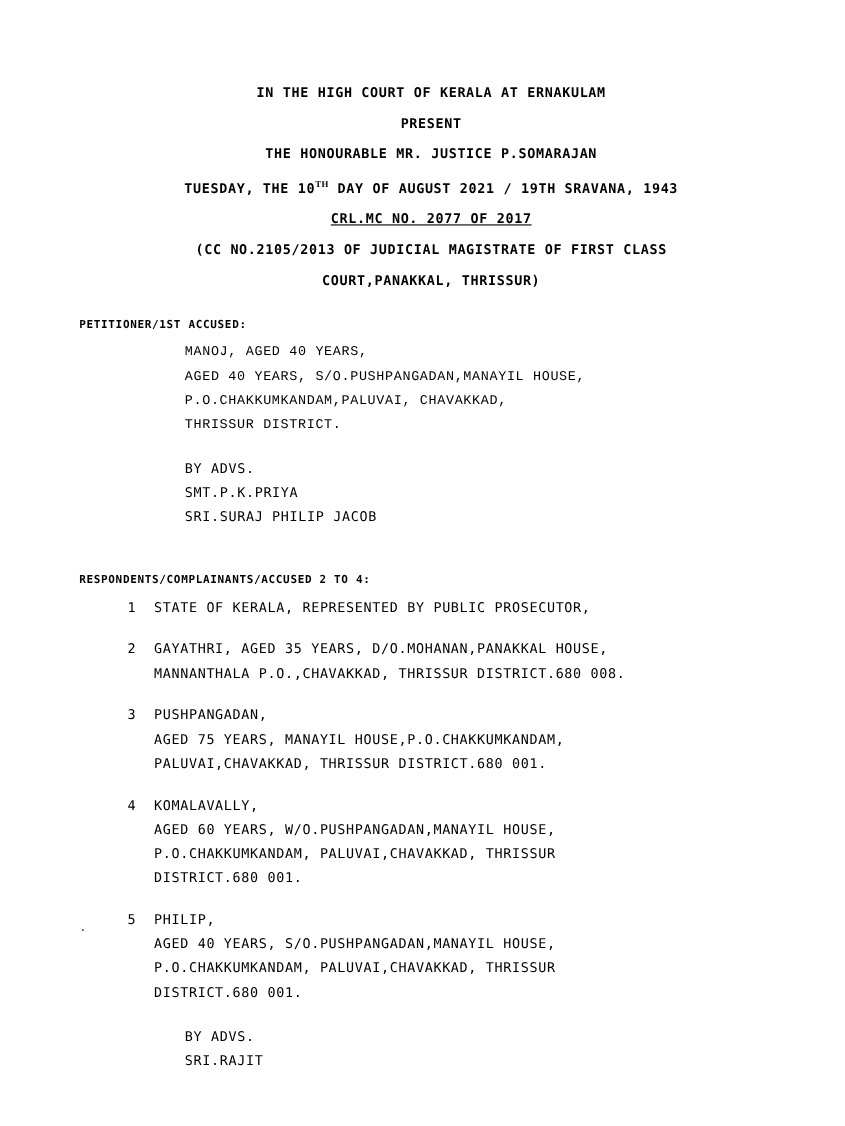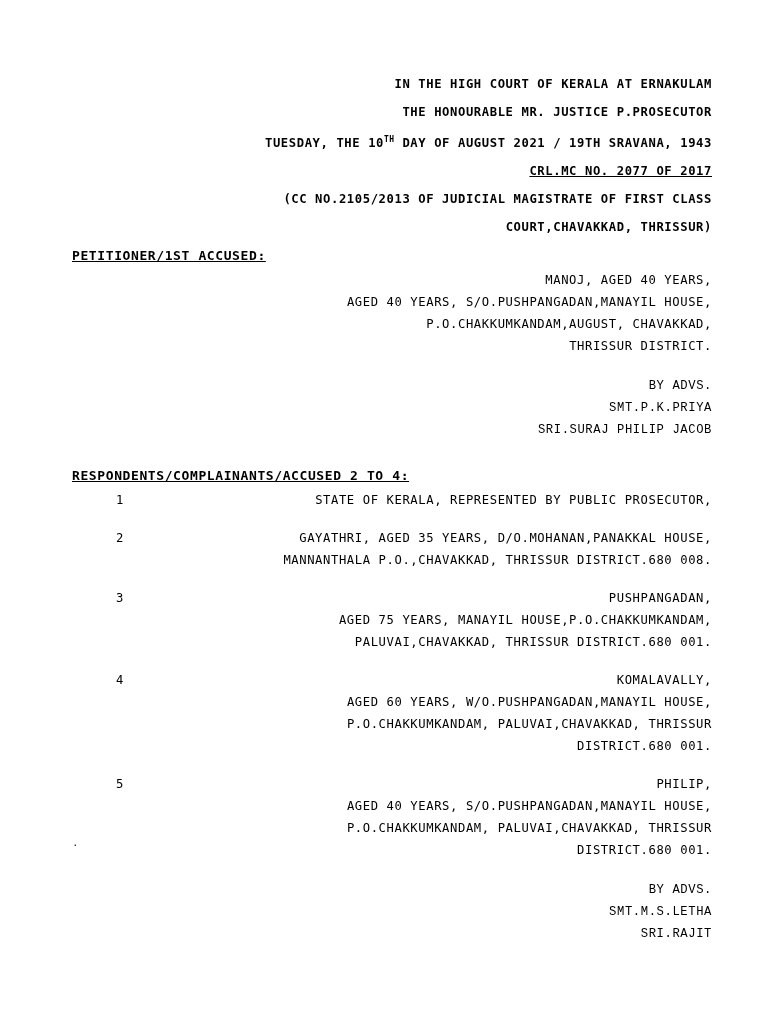--- a/index.html
+++ b/index.html
@@ -26,39 +26,38 @@
     text-align: center;
   }
   .bold {
     font-weight: bold;
   }
   .line {
     font-size: 12.2px;
     letter-spacing: 0.6px;
     line-height: 26px;
     white-space: pre;
-    text-align: right;
   }
   .line.center {
     white-space: normal;
   }
   .underline {
     text-decoration: underline;
   }
   sup {
     font-size: 8px;
     vertical-align: super;
     letter-spacing: 0.4px;
+    font-family: Liberation Serif, serif;
   }
   .section-head {
-    font-size: 13px;
+    font-size: 10px;
     letter-spacing: 0.6px;
     font-weight: bold;
-    text-decoration: underline;
-    margin-top: 4px;
+    margin-top: 16px;
     line-height: 22px;
   }
   .block {
     margin-top: 2px;
   }
   .indent-1 {
     padding-left: 96px;
   }
   .num-row {
     display: flex;
@@ -78,56 +77,56 @@
   }
   .txt-col .line {
     line-height: 22px;
   }
   .party-block {
     margin-bottom: 16px;
   }
   .advs-block {
     padding-left: 96px;
     margin-top: 18px;
-    font-family: Liberation Mono, monospace;
   }
   .advs-block .line {
     line-height: 22px;
   }
   .spacer-md { height: 20px; }
   .stray-mark {
     position: absolute;
     left: 72px;
     top: 836px;
     font-size: 11px;
     color: #333;
   }
   .title-group .line { line-height: 28px; }
-  .petitioner-body .line { line-height: 22px; }
+  .petitioner-body .line { line-height: 22px; font-family: Liberation Mono, monospace; }
 </style>
 </head>
 <body>
 
 <div class="page">
 
   <div class="title-group">
     <div class="line center bold">IN THE HIGH COURT OF KERALA AT ERNAKULAM</div>
-    <div class="line center bold">THE HONOURABLE MR. JUSTICE P.PROSECUTOR</div>
+    <div class="line center bold">PRESENT</div>
+    <div class="line center bold">THE HONOURABLE MR. JUSTICE P.SOMARAJAN</div>
     <div class="line center bold"><span>TUESDAY, THE 10</span><sup>TH</sup><span> DAY OF AUGUST 2021 / 19TH SRAVANA, 1943</span></div>
     <div class="line center bold underline">CRL.MC NO. 2077 OF 2017</div>
     <div class="line center bold">(CC NO.2105/2013 OF JUDICIAL MAGISTRATE OF FIRST CLASS</div>
-    <div class="line center bold">COURT,CHAVAKKAD, THRISSUR)</div>
+    <div class="line center bold">COURT,PANAKKAL, THRISSUR)</div>
   </div>
 
   <div class="section-head">PETITIONER/1ST ACCUSED:</div>
 
   <div class="block petitioner-body indent-1">
     <div class="line">MANOJ, AGED 40 YEARS,</div>
     <div class="line">AGED 40 YEARS, S/O.PUSHPANGADAN,MANAYIL HOUSE,</div>
-    <div class="line">P.O.CHAKKUMKANDAM,AUGUST, CHAVAKKAD,</div>
+    <div class="line">P.O.CHAKKUMKANDAM,PALUVAI, CHAVAKKAD,</div>
     <div class="line">THRISSUR DISTRICT.</div>
   </div>
 
   <div class="advs-block">
     <div class="line">BY ADVS.</div>
     <div class="line">SMT.P.K.PRIYA</div>
     <div class="line">SRI.SURAJ PHILIP JACOB</div>
   </div>
 
   <div class="spacer-md"></div>
@@ -177,20 +176,19 @@
         <div class="line">AGED 40 YEARS, S/O.PUSHPANGADAN,MANAYIL HOUSE,</div>
         <div class="line">P.O.CHAKKUMKANDAM, PALUVAI,CHAVAKKAD, THRISSUR</div>
         <div class="line">DISTRICT.680 001.</div>
       </div>
     </div>
 
   </div>
 
   <div class="advs-block">
     <div class="line">BY ADVS.</div>
-    <div class="line">SMT.M.S.LETHA</div>
     <div class="line">SRI.RAJIT</div>
 
   </div>
 
   <div class="stray-mark">.</div>
 
 </div>
 
 </body></html>

